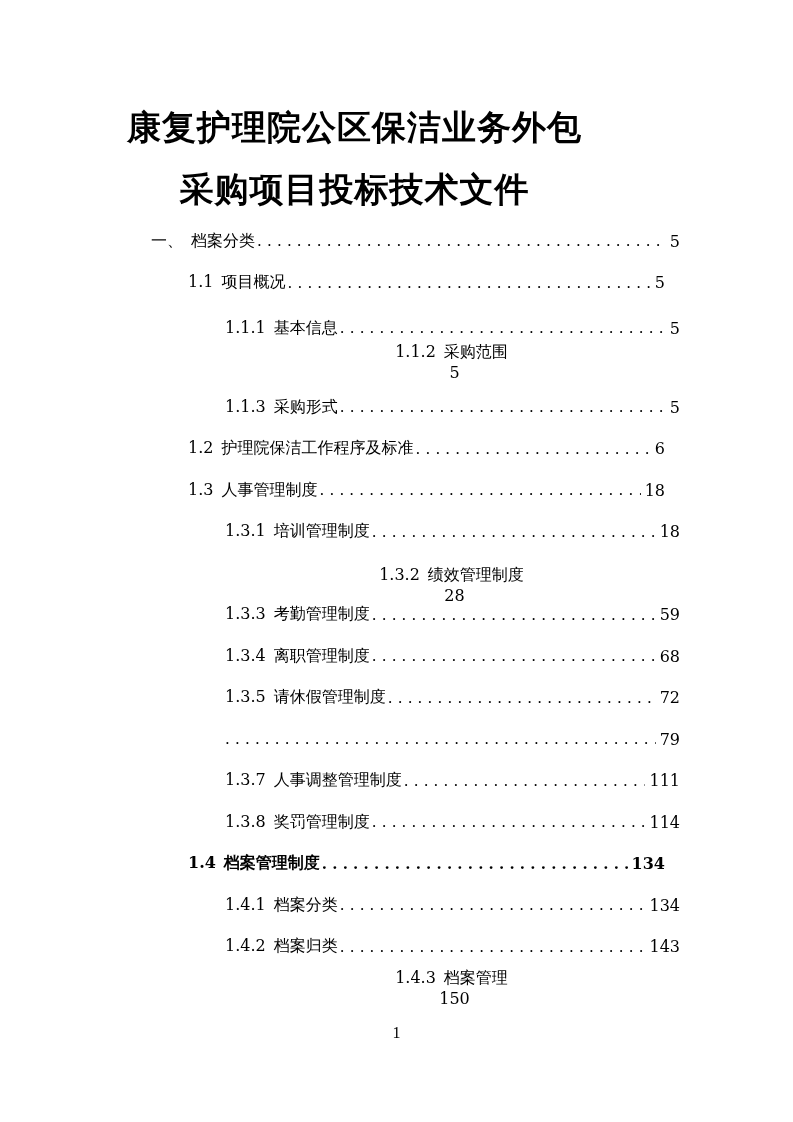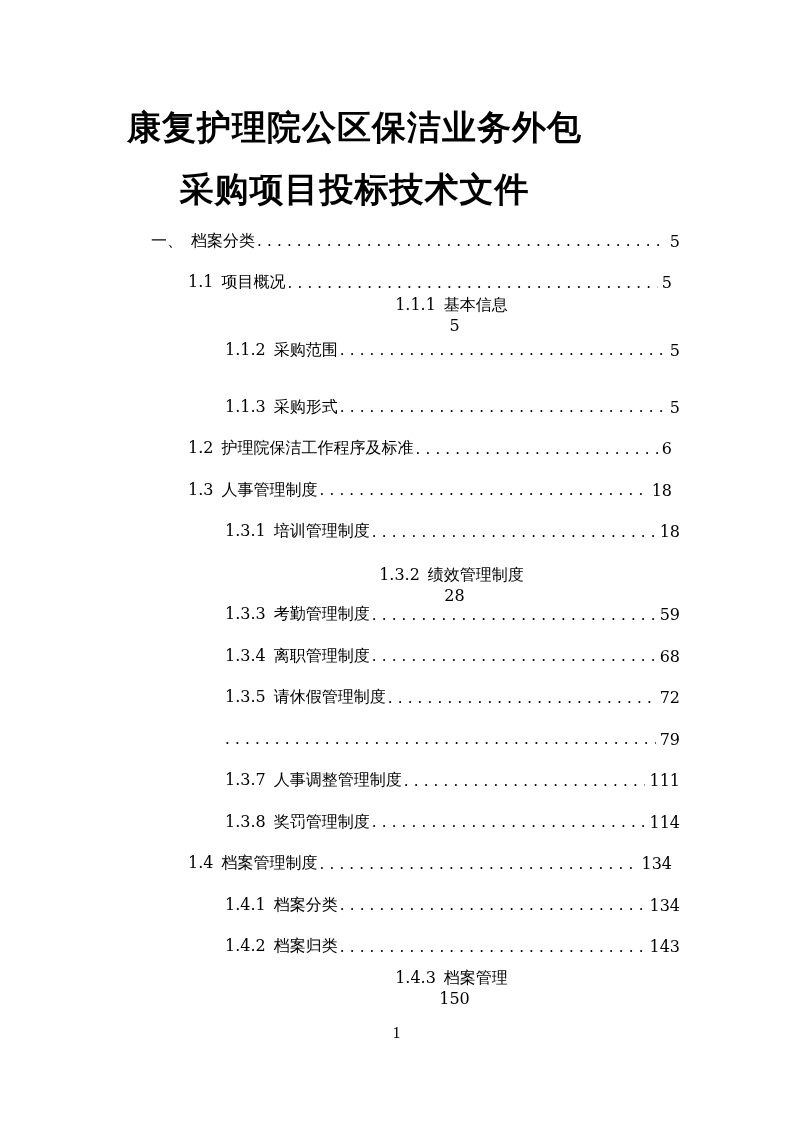--- a/index.html
+++ b/index.html
@@ -7,47 +7,47 @@
   .title { position: absolute; left: 0; width: 709px; text-align: center; font-family: "DejaVu Sans", "Liberation Sans", sans-serif; font-weight: bold; font-size: 34px; letter-spacing: 1px; line-height: 40px; }
   .title.l1 { top: 107px; }
   .title.l2 { top: 169px; }
   .toc { position: absolute; left: 0; top: 221px; width: 793px; }
   .row { position: absolute; height: 40px; display: flex; align-items: center; font-size: 16px; white-space: nowrap; }
   .row .label { flex: 0 0 auto; padding-right: 2px; }
   .row .label .num { margin-right: 8px; }
   .row .dots { flex: 1 1 auto; overflow: hidden; letter-spacing: 5.2px; color: #000; font-size: 15px; }
   .row .page { flex: 0 0 auto; padding-left: 4px; text-align: right; }
   .lvl0 { left: 151px; right: 113px; }
-  .lvl1 { left: 188px; right: 121px; justify-content: center; }
+  .lvl1 { left: 188px; right: 128px; justify-content: center; }
   .lvl2 { left: 225px; right: 113px; }
   .footer { position: absolute; top: 1024px; left: 0; width: 793px; text-align: center; font-size: 16px; font-family: "Liberation Serif", "DejaVu Serif", serif; }
 </style>
 </head>
 <body>
 
 <div class="title l1">康复护理院公区保洁业务外包</div>
 <div class="title l2">采购项目投标技术文件</div>
 
 <div class="toc" id="toc">
     <div class="row lvl0" style="top: 0px;">
       <span class="label"><span class="num">一、</span><span>档案分类</span></span>
       <span class="dots">........................................................................</span>
       <span class="page">5</span>
     </div>
     <div class="row lvl1" style="top: 41.5px;">
       <span class="label"><span class="num">1.1</span><span>项目概况</span></span>
       <span class="dots">........................................................................</span>
       <span class="page">5</span>
     </div>
-    <div class="row lvl2" style="top: 74px; flex-direction: column;">
+    <div class="row lvl2" style="top: 87px;">
       <span class="label"><span class="num">1.1.1</span><span>基本信息</span></span>
       <span class="dots">........................................................................</span>
       <span class="page">5</span>
     </div>
-    <div class="row lvl2" style="top: 109px;">
+    <div class="row lvl2" style="top: 121px; flex-direction: column;">
       <span class="label"><span class="num">1.1.2</span><span>采购范围</span></span>
       <span class="dots">........................................................................</span>
       <span class="page">5</span>
     </div>
     <div class="row lvl2" style="top: 166px;">
       <span class="label"><span class="num">1.1.3</span><span>采购形式</span></span>
       <span class="dots">........................................................................</span>
       <span class="page">5</span>
     </div>
     <div class="row lvl1" style="top: 207.5px;">
@@ -92,21 +92,21 @@
     <div class="row lvl2" style="top: 539.5px;">
       <span class="label"><span class="num">1.3.7</span><span>人事调整管理制度</span></span>
       <span class="dots">........................................................................</span>
       <span class="page">111</span>
     </div>
     <div class="row lvl2" style="top: 581px;">
       <span class="label"><span class="num">1.3.8</span><span>奖罚管理制度</span></span>
       <span class="dots">........................................................................</span>
       <span class="page">114</span>
     </div>
-    <div class="row lvl1" style="top: 622.5px;">
+    <div class="row lvl1" style="top: 622.5px; font-weight: bold;">
       <span class="label"><span class="num">1.4</span><span>档案管理制度</span></span>
       <span class="dots">........................................................................</span>
       <span class="page">134</span>
     </div>
     <div class="row lvl2" style="top: 664px;">
       <span class="label"><span class="num">1.4.1</span><span>档案分类</span></span>
       <span class="dots">........................................................................</span>
       <span class="page">134</span>
     </div>
     <div class="row lvl2" style="top: 705.5px;">

